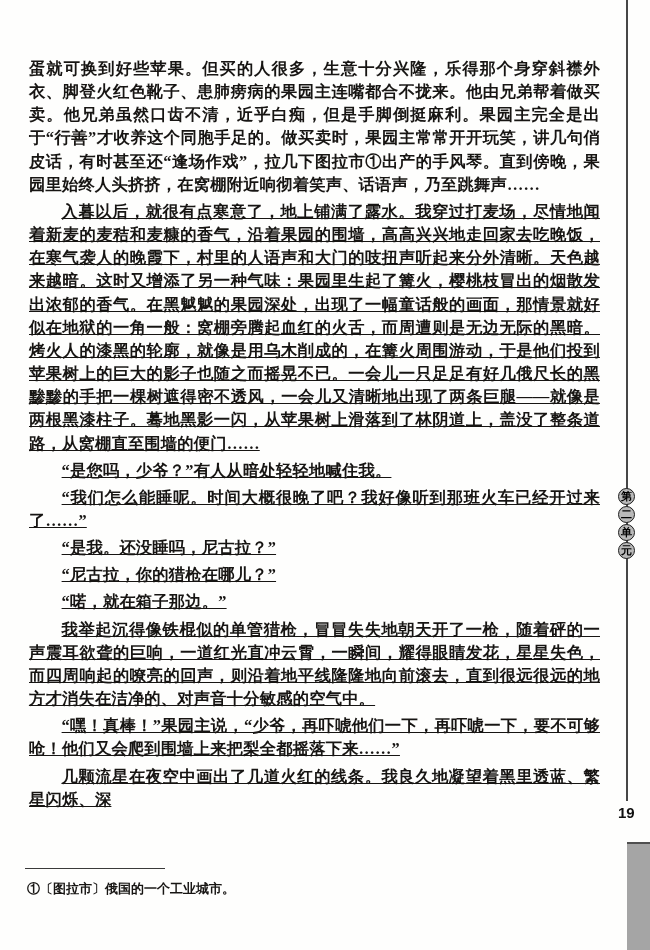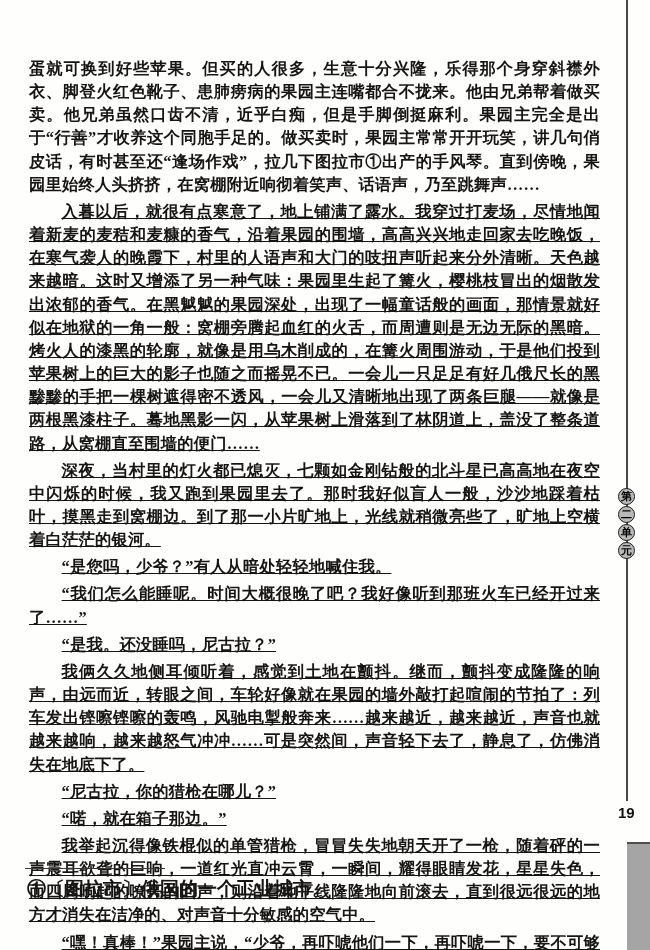--- a/index.html
+++ b/index.html
@@ -31,21 +31,21 @@
     top: 868px;
     width: 140px;
     height: 0;
     border-top: 1.5px solid #3a3a3a;
   }
   .footnote {
     position: absolute;
     left: 27px;
     top: 880px;
     width: 560px;
-    font-size: 19px;
+    font-size: 13px;
     font-weight: 600;
     color: #171513;
     line-height: 18px;
   }
   .sidebar-rule {
     position: absolute;
     left: 626px;
     top: 0;
     width: 2px;
     height: 801px;
@@ -96,25 +96,23 @@
   }
 </style>
 </head>
 <body>
 
 <div class="page">
 
   <div class="text-col">
     <p>蛋就可换到好些苹果。但买的人很多，生意十分兴隆，乐得那个身穿斜襟外衣、脚登火红色靴子、患肺痨病的果园主连嘴都合不拢来。他由兄弟帮着做买卖。他兄弟虽然口齿不清，近乎白痴，但是手脚倒挺麻利。果园主完全是出于“行善”才收养这个同胞手足的。做买卖时，果园主常常开开玩笑，讲几句俏皮话，有时甚至还“逢场作戏”，拉几下图拉市①出产的手风琴。直到傍晚，果园里始终人头挤挤，在窝棚附近响彻着笑声、话语声，乃至跳舞声……</p>
     <p class="indent">入暮以后，就很有点寒意了，地上铺满了露水。我穿过打麦场，尽情地闻着新麦的麦秸和麦糠的香气，沿着果园的围墙，高高兴兴地走回家去吃晚饭，在寒气袭人的晚霞下，村里的人语声和大门的吱扭声听起来分外清晰。天色越来越暗。这时又增添了另一种气味：果园里生起了篝火，樱桃枝冒出的烟散发出浓郁的香气。在黑魆魆的果园深处，出现了一幅童话般的画面，那情景就好似在地狱的一角一般：窝棚旁腾起血红的火舌，而周遭则是无边无际的黑暗。烤火人的漆黑的轮廓，就像是用乌木削成的，在篝火周围游动，于是他们投到苹果树上的巨大的影子也随之而摇晃不已。一会儿一只足足有好几俄尺长的黑黪黪的手把一棵树遮得密不透风，一会儿又清晰地出现了两条巨腿——就像是两根黑漆柱子。蓦地黑影一闪，从苹果树上滑落到了林阴道上，盖没了整条道路，从窝棚直至围墙的便门……</p>
-    <p class="indent">深夜，当村里的灯火都已熄灭，七颗如金刚钻般的北斗星已高高地在夜空中闪烁的时候，我又跑到果园里去了。那时我好似盲人一般，沙沙地踩着枯叶，摸黑走到窝棚边。到了那一小片旷地上，光线就稍微亮些了，旷地上空横着白茫茫的银河。</p>
     <p class="indent">“是您吗，少爷？”有人从暗处轻轻地喊住我。</p>
     <p class="indent">“我们怎么能睡呢。时间大概很晚了吧？我好像听到那班火车已经开过来了……”</p>
     <p class="indent">“是我。还没睡吗，尼古拉？”</p>
-    <p class="indent">我俩久久地侧耳倾听着，感觉到土地在颤抖。继而，颤抖变成隆隆的响声，由远而近，转眼之间，车轮好像就在果园的墙外敲打起喧闹的节拍了：列车发出铿嚓铿嚓的轰鸣，风驰电掣般奔来……越来越近，越来越近，声音也就越来越响，越来越怒气冲冲……可是突然间，声音轻下去了，静息了，仿佛消失在地底下了。</p>
     <p class="indent">“尼古拉，你的猎枪在哪儿？”</p>
     <p class="indent">“喏，就在箱子那边。”</p>
     <p class="indent">我举起沉得像铁棍似的单管猎枪，冒冒失失地朝天开了一枪，随着砰的一声震耳欲聋的巨响，一道红光直冲云霄，一瞬间，耀得眼睛发花，星星失色，而四周响起的嘹亮的回声，则沿着地平线隆隆地向前滚去，直到很远很远的地方才消失在洁净的、对声音十分敏感的空气中。</p>
     <p class="indent">“嘿！真棒！”果园主说，“少爷，再吓唬他们一下，再吓唬一下，要不可够呛！他们又会爬到围墙上来把梨全都摇落下来……”</p>
     <p class="indent">几颗流星在夜空中画出了几道火红的线条。我良久地凝望着黑里透蓝、繁星闪烁、深</p>
   </div>
 
   <div class="footnote-divider"></div>
   <div class="footnote">①〔图拉市〕俄国的一个工业城市。</div>
 

